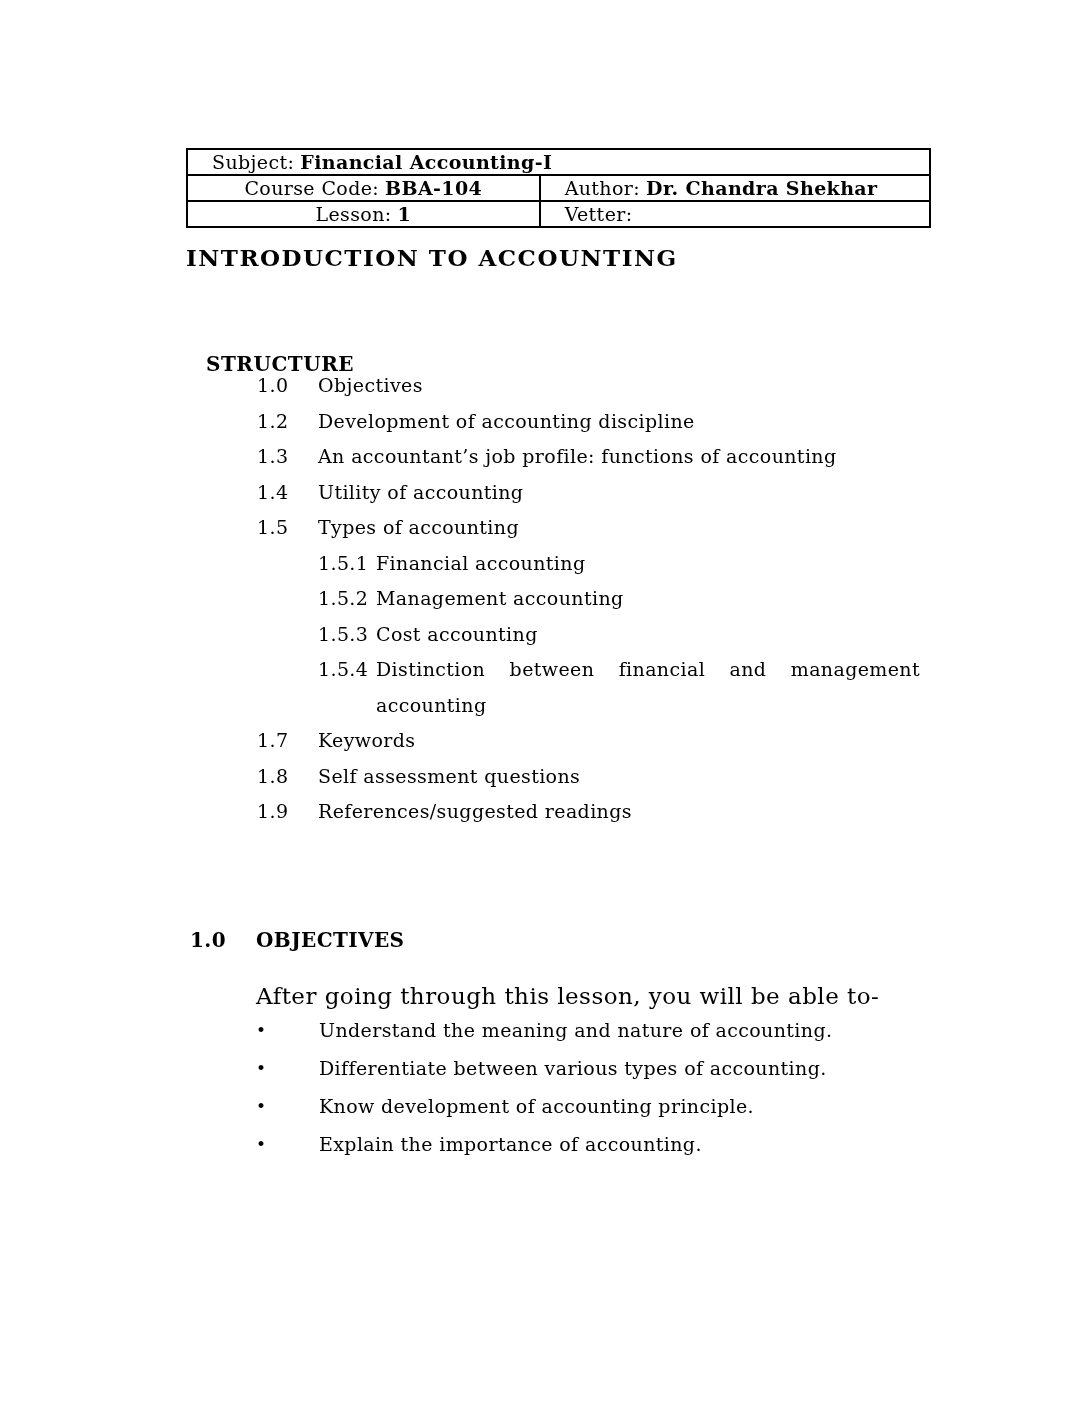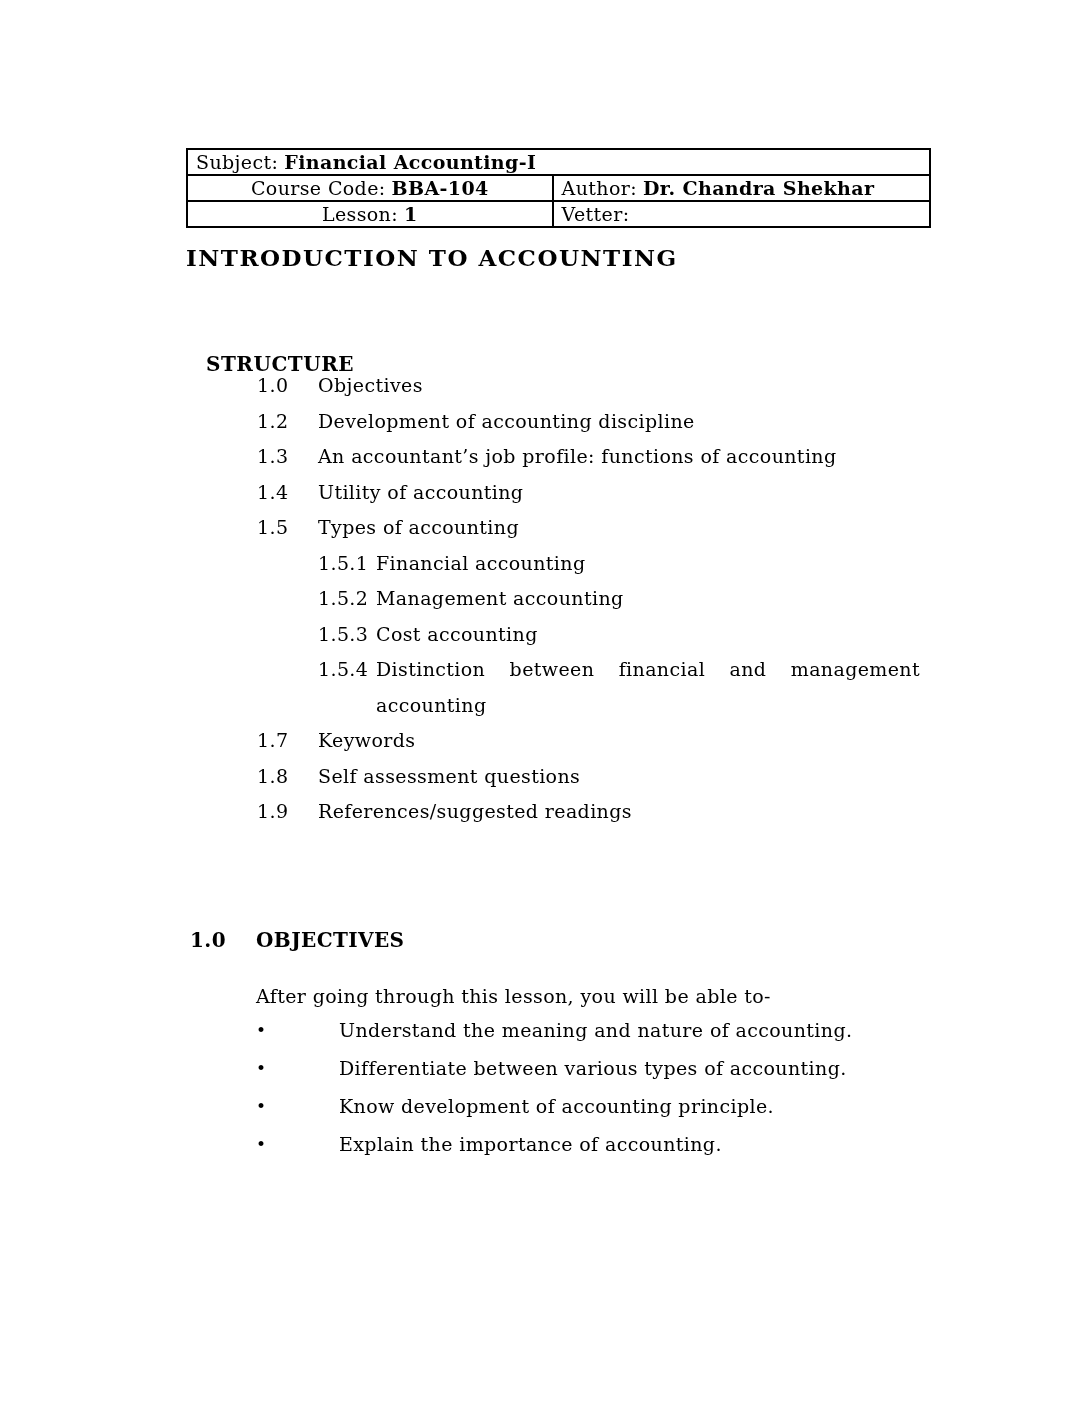--- a/index.html
+++ b/index.html
@@ -23,21 +23,21 @@
     left: 186px;
     top: 148px;
     width: 745px;
     border-collapse: collapse;
     font-size: 19px;
     letter-spacing: 0.02em;
   }
   .header-table td {
     border: 2px solid #000000;
     height: 21px;
-    padding: 1px 8px;
+    padding: 1px 24px;
     white-space: nowrap;
     vertical-align: middle;
   }
   .header-table .val {
     font-weight: bold;
     margin-left: 6px;
   }
   .col-a { width: 363px; text-align: center; }
   .col-b { width: 366px; border-radius: 8px; }
 
@@ -110,42 +110,42 @@
     letter-spacing: 0.4px;
     line-height: 24px;
   }
   .objectives-heading .oh-num {
     flex: 0 0 66px;
   }
   .objectives-intro {
     position: absolute;
     left: 256px;
     top: 984px;
-    font-size: 19px;
+    font-size: 23px;
     letter-spacing: 0.02em;
     line-height: 24px;
   }
   .bullet-list {
     position: absolute;
     left: 256px;
     top: 1011px;
     width: 680px;
     font-size: 19px;
     letter-spacing: 0.02em;
   }
   .b-row {
     display: flex;
     line-height: 38px;
     align-items: flex-start;
   }
   .b-dot {
     flex: 0 0 63px;
     font-size: 17px;
   }
-  .b-text { flex: 1; margin-left: 20px; }
+  .b-text { flex: 1; }
 </style>
 </head>
 <body>
 
 <div class="page">
 
   <table class="header-table">
     <tbody>
         <tr>
       <td colspan="2"><span>Subject:</span><span class="val">Financial Accounting-I</span></td>

